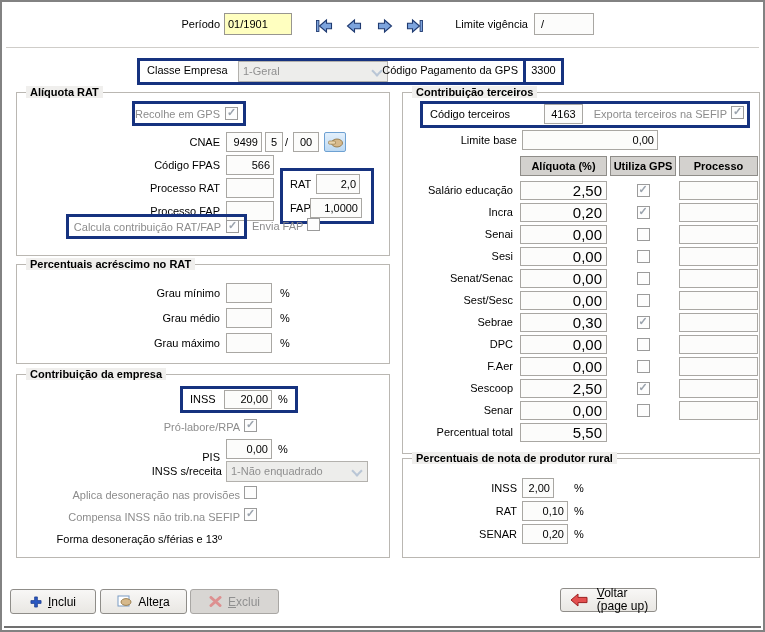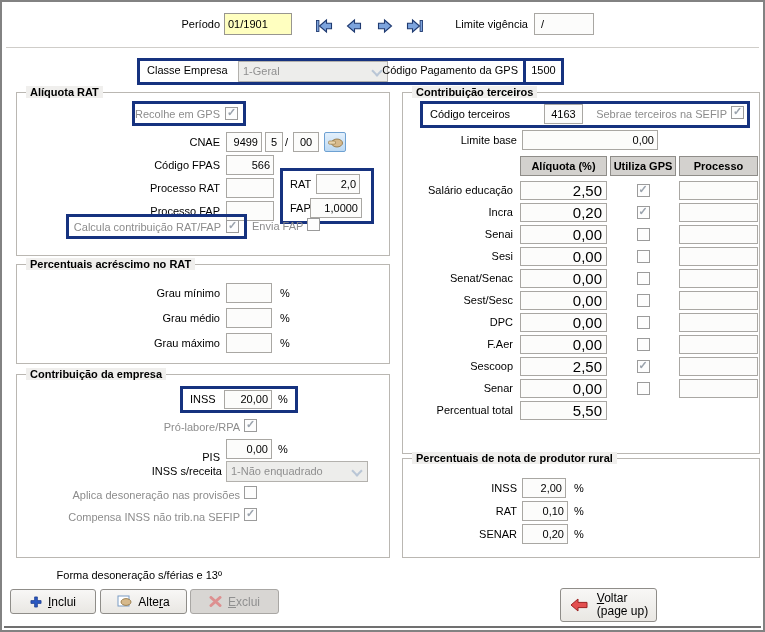--- a/index.html
+++ b/index.html
@@ -86,21 +86,21 @@
 
   <div class="divider" style="top:45px;"></div>
 
   <div class="hl" style="left:135px;top:56px;width:427px;height:27px;background:#ffffff;">
     <div class="lbl" style="left:7px;top:3px;">Classe Empresa</div>
     <div class="combo" style="left:98px;top:0px;width:150px;">
       <span>1-Geral</span><span class="chev"></span>
     </div>
     <div class="lbl rlbl" style="left:238px;top:3px;width:140px;">Código Pagamento da GPS</div>
     <div style="position:absolute;left:383px;top:0;width:3px;height:21px;background:#16327f;"></div>
-    <div class="lbl ctr" style="left:387px;top:3px;width:33px;text-align:center;">1500</div>
+    <div class="lbl ctr" style="left:387px;top:3px;width:33px;text-align:center;">3300</div>
   </div>
 
   <div class="grp" style="left:14px;top:90px;width:372px;height:162px;"></div>
   <div class="gtitle" style="left:24px;top:84px;">Alíquota RAT</div>
 
   <div class="hl hlflex" style="left:130px;top:99px;width:114px;height:25px;">
     <span class="lbl dis" style="position:static;">Recolhe em GPS</span>
     <span class="cb checked"></span>
   </div>
 
@@ -172,29 +172,29 @@
   <div class="combo" style="left:224px;top:459px;width:142px;">
     <span>1-Não enquadrado</span><span class="chev"></span>
   </div>
 
   <div class="lbl rlbl dis" style="left:60px;top:487px;width:178px;">Aplica desoneração nas provisões</div>
   <span class="cb abs" style="left:242px;top:484px;"></span>
 
   <div class="lbl rlbl dis" style="left:60px;top:509px;width:178px;">Compensa INSS não trib.na SEFIP</div>
   <span class="cb abs checked" style="left:242px;top:506px;"></span>
 
-  <div class="lbl rlbl" style="left:40px;top:531px;width:180px;margin-top:36px;">Forma desoneração s/férias e 13º</div>
+  <div class="lbl rlbl" style="left:40px;top:531px;width:180px;">Forma desoneração s/férias e 13º</div>
 
   <div class="grp" style="left:400px;top:90px;width:356px;height:360px;"></div>
   <div class="gtitle" style="left:410px;top:84px;">Contribuição terceiros</div>
 
   <div class="hl" style="left:418px;top:99px;width:330px;height:27px;"></div>
   <div class="lbl" style="left:428px;top:106px;">Código terceiros</div>
   <div class="field ctr" style="left:522px;top:102px;width:39px;margin-left:20px;">4163</div>
-  <div class="lbl rlbl dis" style="left:585px;top:106px;width:140px;">Sebrae terceiros na SEFIP</div>
+  <div class="lbl rlbl dis" style="left:585px;top:106px;width:140px;">Exporta terceiros na SEFIP</div>
   <span class="cb abs checked" style="left:729px;top:104px;"></span>
 
   <div class="lbl rlbl" style="left:420px;top:132px;width:95px;">Limite base</div>
   <div class="field num" style="left:520px;top:128px;width:136px;">0,00</div>
 
   <div class="thead">
     <div class="th" style="width:87px;">Alíquota (%)</div>
     <div class="th" style="width:66px;">Utiliza GPS</div>
     <div class="th" style="width:79px;">Processo</div>
   </div>
@@ -253,20 +253,30 @@
         <div class="tlabel">Sest/Sesc</div>
         <div class="tfield fa">0,00</div>
         <div class="tgps">
           <span class="cb"></span>
         </div>
         <div class="tproc">
           <div class="tfield fp"></div>
         </div>
       </div>
       <div class="trow">
+        <div class="tlabel">Sebrae</div>
+        <div class="tfield fa">0,30</div>
+        <div class="tgps">
+          <span class="cb checked"></span>
+        </div>
+        <div class="tproc">
+          <div class="tfield fp"></div>
+        </div>
+      </div>
+      <div class="trow">
         <div class="tlabel">DPC</div>
         <div class="tfield fa">0,00</div>
         <div class="tgps">
           <span class="cb"></span>
         </div>
         <div class="tproc">
           <div class="tfield fp"></div>
         </div>
       </div>
       <div class="trow">
@@ -304,21 +314,21 @@
         <div class="tfield fa">5,50</div>
         <div class="tgps"></div>
         <div class="tproc"></div>
       </div>
     </div>
 
   <div class="grp" style="left:400px;top:456px;width:356px;height:98px;"></div>
   <div class="gtitle" style="left:410px;top:450px;">Percentuais de nota de produtor rural</div>
 
   <div class="lbl rlbl" style="left:420px;top:480px;width:95px;">INSS</div>
-  <div class="field num" style="left:520px;top:476px;width:44px;">2,00</div>
+  <div class="field num" style="left:520px;top:476px;width:32px;">2,00</div>
   <div class="lbl" style="left:572px;top:480px;">%</div>
 
   <div class="lbl rlbl" style="left:420px;top:503px;width:95px;">RAT</div>
   <div class="field num" style="left:520px;top:499px;width:46px;">0,10</div>
   <div class="lbl" style="left:572px;top:503px;">%</div>
 
   <div class="lbl rlbl" style="left:420px;top:526px;width:95px;">SENAR</div>
   <div class="field num" style="left:520px;top:522px;width:46px;">0,20</div>
   <div class="lbl" style="left:572px;top:526px;">%</div>
 
@@ -335,21 +345,21 @@
     </svg>
     <span>Alte<u>r</u>a</span>
   </div>
   <div class="btn disabled" style="left:188px;top:587px;width:89px;height:25px;">
     <svg width="13" height="11" viewBox="0 0 13 11">
       <path d="M2 1.5 L11 9.5 M11 1.5 L2 9.5" stroke="#dd9090" stroke-width="3" stroke-linecap="round"></path>
     </svg>
     <span><u>E</u>xclui</span>
   </div>
 
-  <div class="btn" style="left:558px;top:586px;width:97px;height:34px;gap:8px;">
+  <div class="btn" style="left:558px;top:586px;width:97px;height:24px;gap:8px;">
     <svg width="20" height="14" viewBox="0 0 20 14">
       <path d="M9 1 L2 7 L9 13 L9 9.6 L18 9.6 L18 4.4 L9 4.4 Z" fill="#e34f4f" stroke="#9c2121" stroke-width="1"></path>
     </svg>
     <span class="txt2">
       <span><u>V</u>oltar</span><br>
       <span>(page up)</span>
     </span>
   </div>
 
   <div style="position:absolute;left:2px;right:2px;top:624px;height:2px;background:#707070;"></div>

